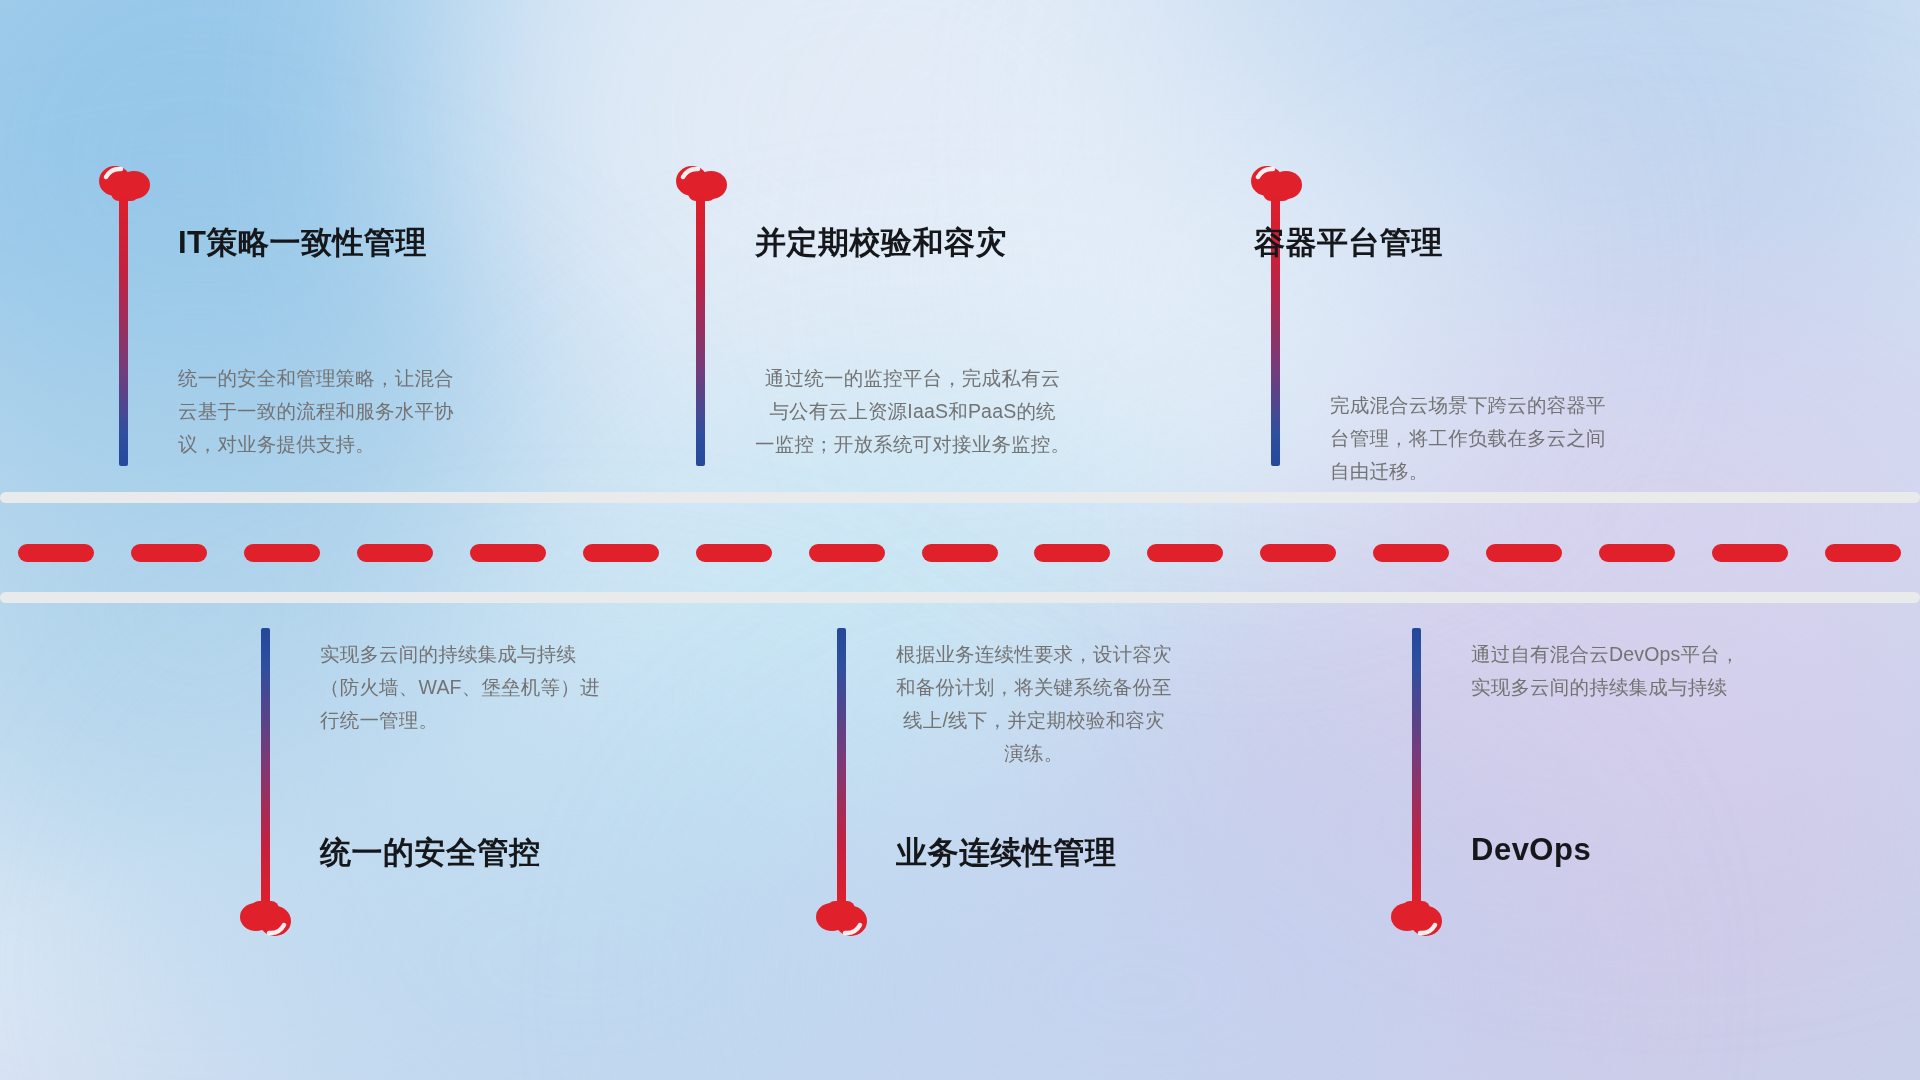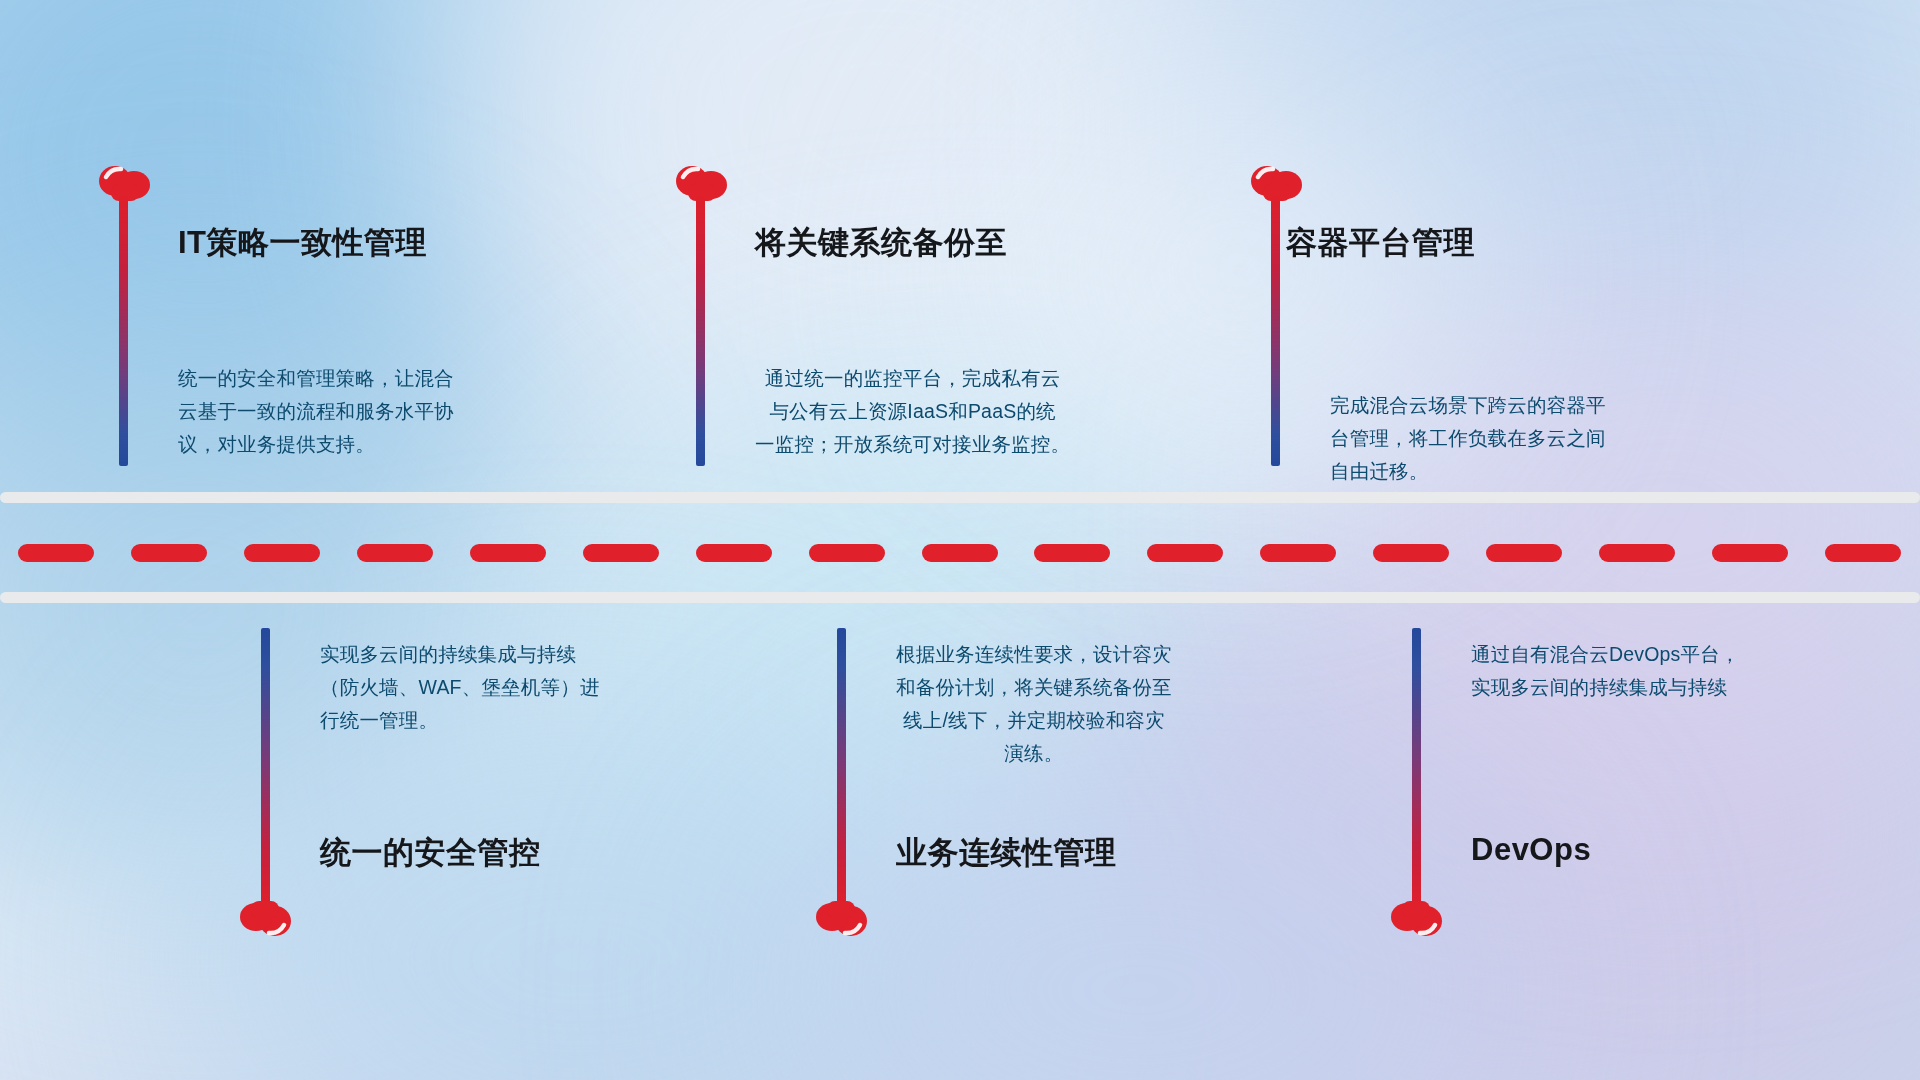--- a/index.html
+++ b/index.html
@@ -46,21 +46,21 @@
   .cloud{position:absolute;width:62px;height:46px;}
   .cloud svg{display:block;width:62px;height:46px;}
 
   .col-title{
     position:absolute;
     font-size:31px;font-weight:700;color:#15171a;
     letter-spacing:.5px;white-space:nowrap;
   }
   .col-body{
     position:absolute;
-    font-size:19.5px;line-height:33px;color:#0c4a6e;
+    font-size:19.5px;line-height:33px;color:#737373;
     letter-spacing:.2px;
   }
   .col-body div{white-space:nowrap;}
 </style>
 </head>
 <body>
 
 <div id="stage">
 
   <div class="bg bg-base"></div>
@@ -102,41 +102,41 @@
       <svg viewBox="0 0 62 46">
           <g fill="#e0202a">
         <ellipse cx="22" cy="21" rx="16" ry="15"></ellipse>
             <ellipse cx="41" cy="25" rx="16" ry="14"></ellipse>
         <rect x="18" y="24" width="28" height="17" rx="8"></rect>
           </g>
         <path d="M13 17 Q18 8 28 9" stroke="#fff" stroke-width="4.5" fill="none" stroke-linecap="round" opacity=".92"></path>
       </svg>
     </div>
     <div class="pole pole-top" style="left:696px;top:196px;height:270px;"></div>
-    <div class="col-title" style="left:755px;top:222px;">将关键系统备份至</div>
+    <div class="col-title" style="left:755px;top:222px;">并定期校验和容灾</div>
     <div class="col-body" style="left:755px;top:362px;text-align:center;">
       <div>通过统一的监控平台，完成私有云</div>
       <div>与公有云上资源IaaS和PaaS的统</div>
       <div>一监控；开放系统可对接业务监控。</div>
     </div>
   </div>
 
   <div class="col">
     <div class="cloud" style="left:1245px;top:160px;">
       <svg viewBox="0 0 62 46">
           <g fill="#e0202a">
         <ellipse cx="22" cy="21" rx="16" ry="15"></ellipse>
             <ellipse cx="41" cy="25" rx="16" ry="14"></ellipse>
         <rect x="18" y="24" width="28" height="17" rx="8"></rect>
           </g>
         <path d="M13 17 Q18 8 28 9" stroke="#fff" stroke-width="4.5" fill="none" stroke-linecap="round" opacity=".92"></path>
       </svg>
     </div>
     <div class="pole pole-top" style="left:1271px;top:196px;height:270px;"></div>
-    <div class="col-title" style="left:1286px;top:222px;">容器平台管理</div>
+    <div class="col-title" style="left:1254px;top:222px;">容器平台管理</div>
     <div class="col-body" style="left:1330px;top:362px;margin-top:27px;">
       <div>完成混合云场景下跨云的容器平</div>
       <div>台管理，将工作负载在多云之间</div>
       <div>自由迁移。</div>
     </div>
   </div>
 
   <div class="road">
     <div class="road-line road-top"></div>
     <div class="dash-wrap" id="dashes">

